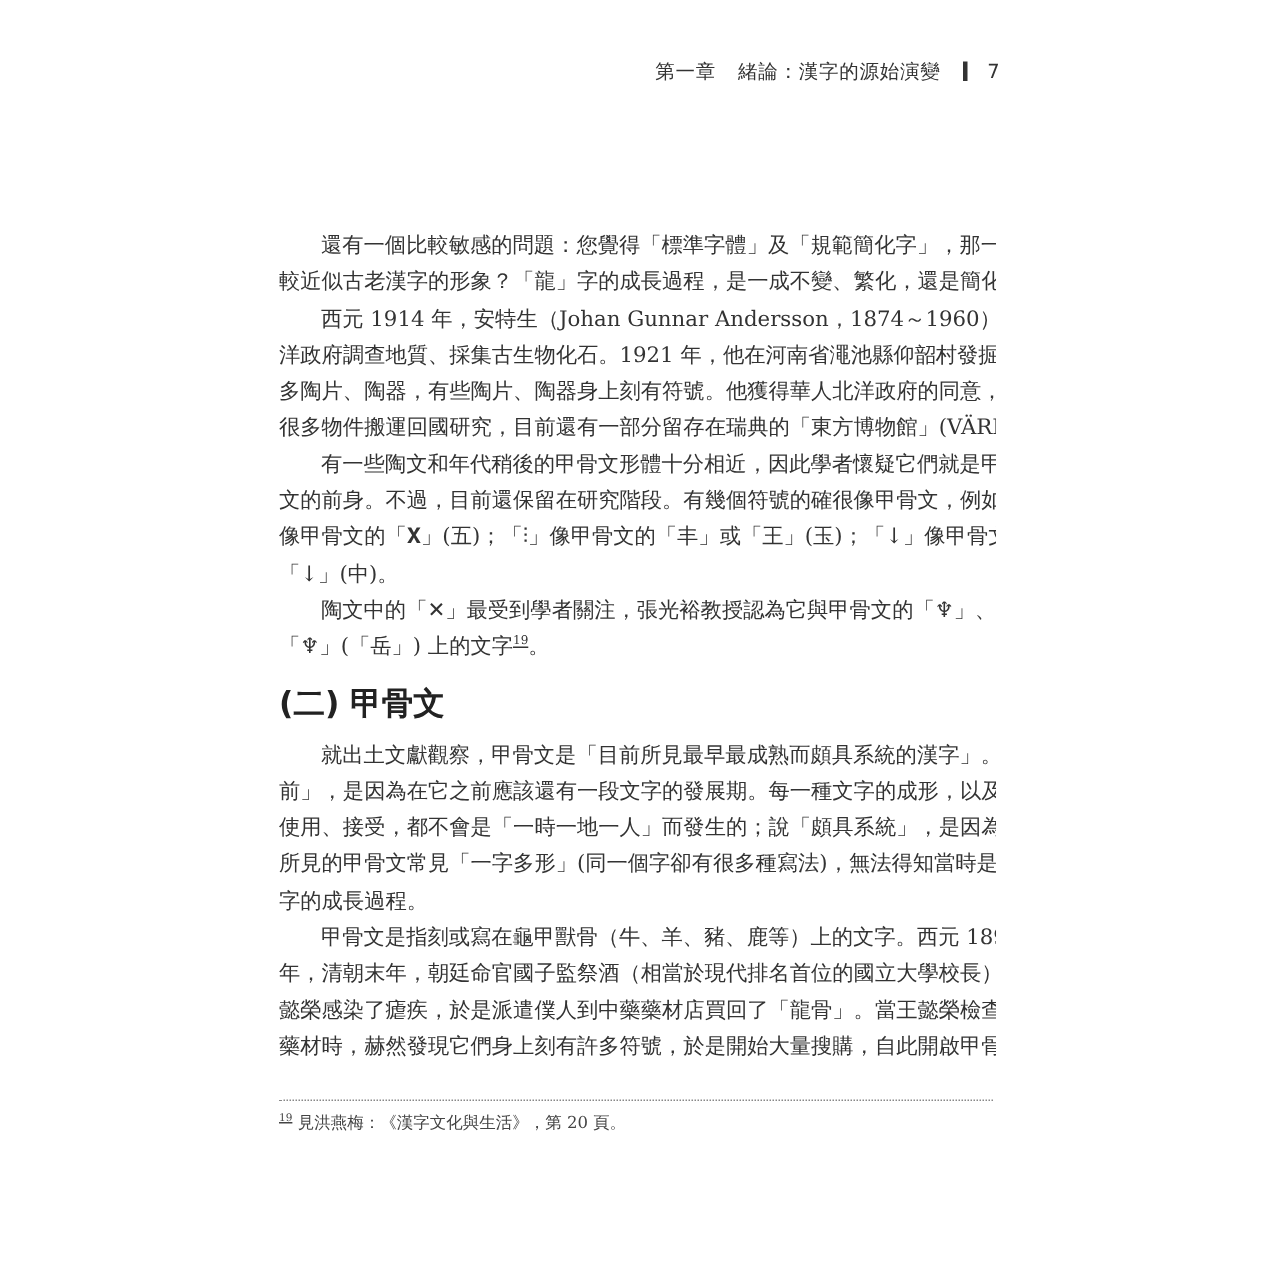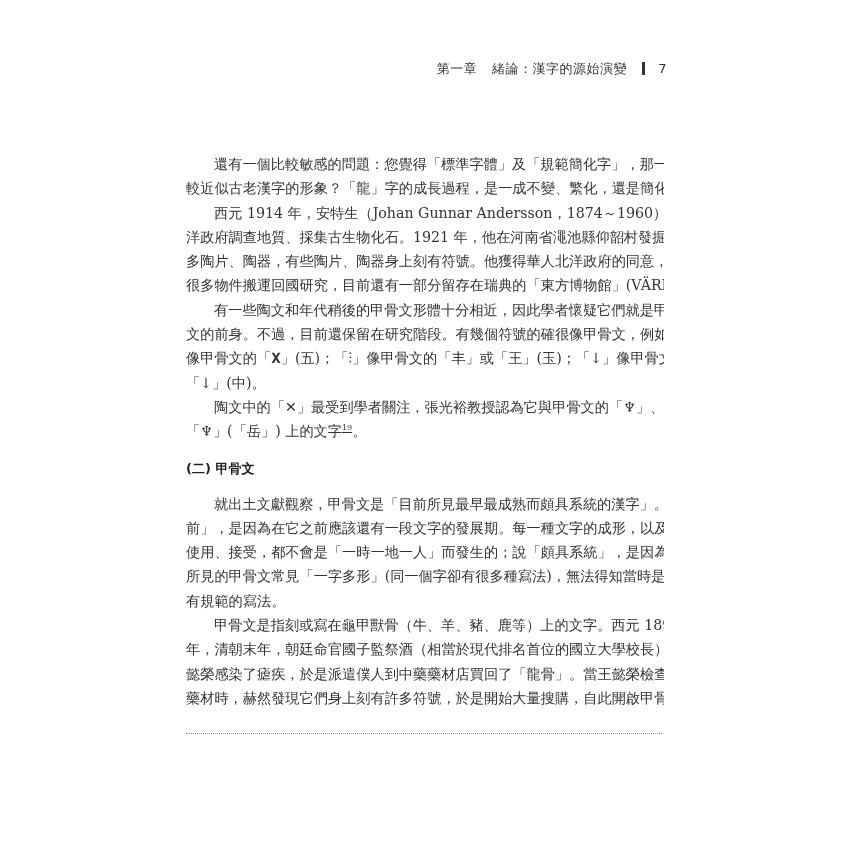--- a/index.html
+++ b/index.html
@@ -1,27 +1,27 @@
 <!DOCTYPE html>
 <html><head>
 <meta charset="utf-8">
 <style>
   html, body { margin:0; padding:0; background:#ffffff; }
   body { width:850px; height:850px; position:relative; overflow:hidden; color:#2a2a2a; }
   .page { position:absolute; left:0; top:0; width:850px; height:850px; background:#fff; }
-  .running-header { position:absolute; top:39px; right:183px; font-family:"DejaVu Sans", sans-serif; font-size:13px; color:#333; letter-spacing:0.5px; white-space:nowrap;margin-top:21px; }
+  .running-header { position:absolute; top:39px; right:183px; font-family:"DejaVu Sans", sans-serif; font-size:13px; color:#333; letter-spacing:0.5px; white-space:nowrap; }
   .running-header .sep { display:inline-block; width:3px; height:13px; background:#333; vertical-align:-2px; margin:0 9px 0 10px; }
   .running-header .chap { margin-right:10px; }
   .body { position:absolute; left:186px; top:152px; width:478px; font-family:"DejaVu Serif", serif; font-size:14.2px; line-height:24.3px; color:#333; }
   .p { margin:0; text-align:justify; text-align-last:left; }
   .line { display:block; white-space:nowrap; overflow:hidden; text-align:justify; text-align-last:justify; }
   .line.last { text-align-last:left; }
   .indent { padding-left:28px; }
   sup { font-size:8px; line-height:0;text-decoration:underline; }
-  .section-heading { font-family:"DejaVu Sans", sans-serif; font-size:13px; font-weight:bold; color:#222; margin:14px 0 12px 0; line-height:22px; }
+  .section-heading { font-family:"DejaVu Sans", sans-serif; font-size:21px; font-weight:bold; color:#222; margin:14px 0 12px 0; line-height:22px; }
   .footnote-rule { position:absolute; left:186px; top:733px; width:476px; border-top:1px dotted #888; }
   .footnote { position:absolute; left:186px; top:741px; font-family:"DejaVu Serif", serif; font-size:11px; color:#444; white-space:nowrap; }
   .footnote sup { font-size:7px; }
 </style>
 </head>
 <body>
 
 <div class="page">
 
   <div class="running-header">
@@ -57,26 +57,30 @@
       <span class="line last"><span>「♆」(「岳」) 上的文字</span><sup>19</sup><span>。</span></span>
     </p>
 
     <div class="section-heading">(二) 甲骨文</div>
 
     <p class="p">
       <span class="line indent">就出土文獻觀察，甲骨文是「目前所見最早最成熟而頗具系統的漢字」。說「目</span>
       <span class="line">前」，是因為在它之前應該還有一段文字的發展期。每一種文字的成形，以及廣泛</span>
       <span class="line">使用、接受，都不會是「一時一地一人」而發生的；說「頗具系統」，是因為目前</span>
       <span class="line">所見的甲骨文常見「一字多形」(同一個字卻有很多種寫法)，無法得知當時是否</span>
-      <span class="line last">有規範的寫法。</span>
+      <span class="line last">字的成長過程。</span>
     </p>
 
     <p class="p">
       <span class="line indent">甲骨文是指刻或寫在龜甲獸骨（牛、羊、豬、鹿等）上的文字。西元 1899</span>
       <span class="line">年，清朝末年，朝廷命官國子監祭酒（相當於現代排名首位的國立大學校長）王</span>
       <span class="line">懿榮感染了瘧疾，於是派遣僕人到中藥藥材店買回了「龍骨」。當王懿榮檢查這些</span>
       <span class="line">藥材時，赫然發現它們身上刻有許多符號，於是開始大量搜購，自此開啟甲骨文</span>
     </p>
   </div>
 
   <div class="footnote-rule"></div>
+  <div class="footnote">
+    <sup>19</sup>
+    <span>見洪燕梅：《漢字文化與生活》，第 20 頁。</span>
+  </div>
 
 </div>
 
 </body></html>

